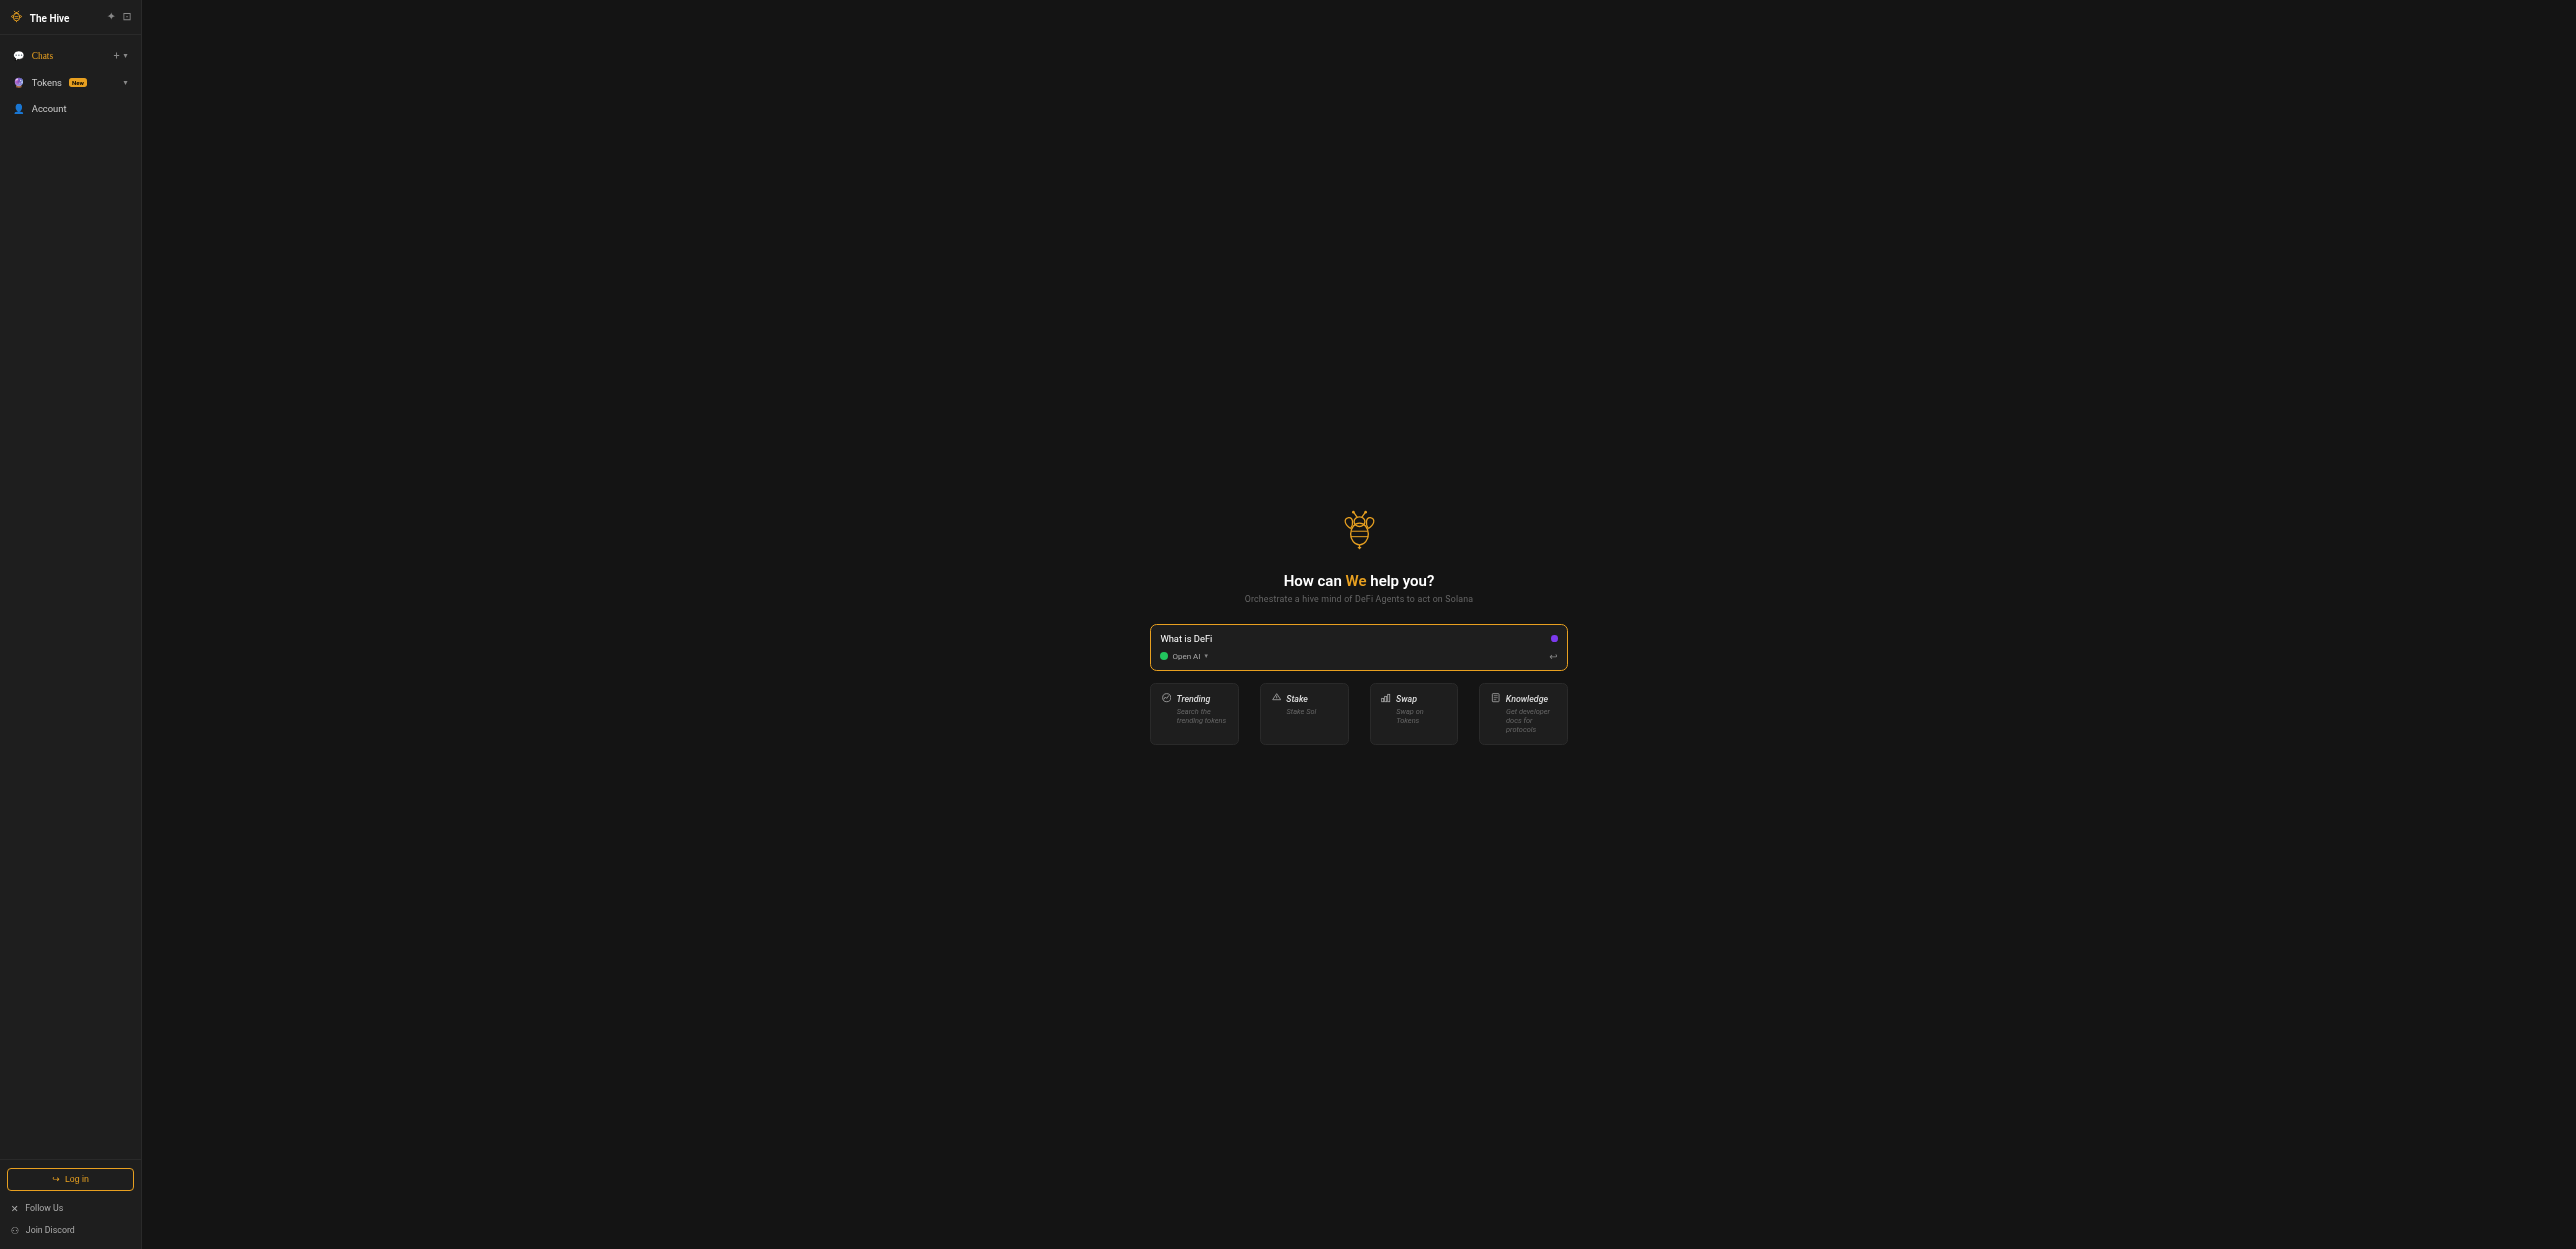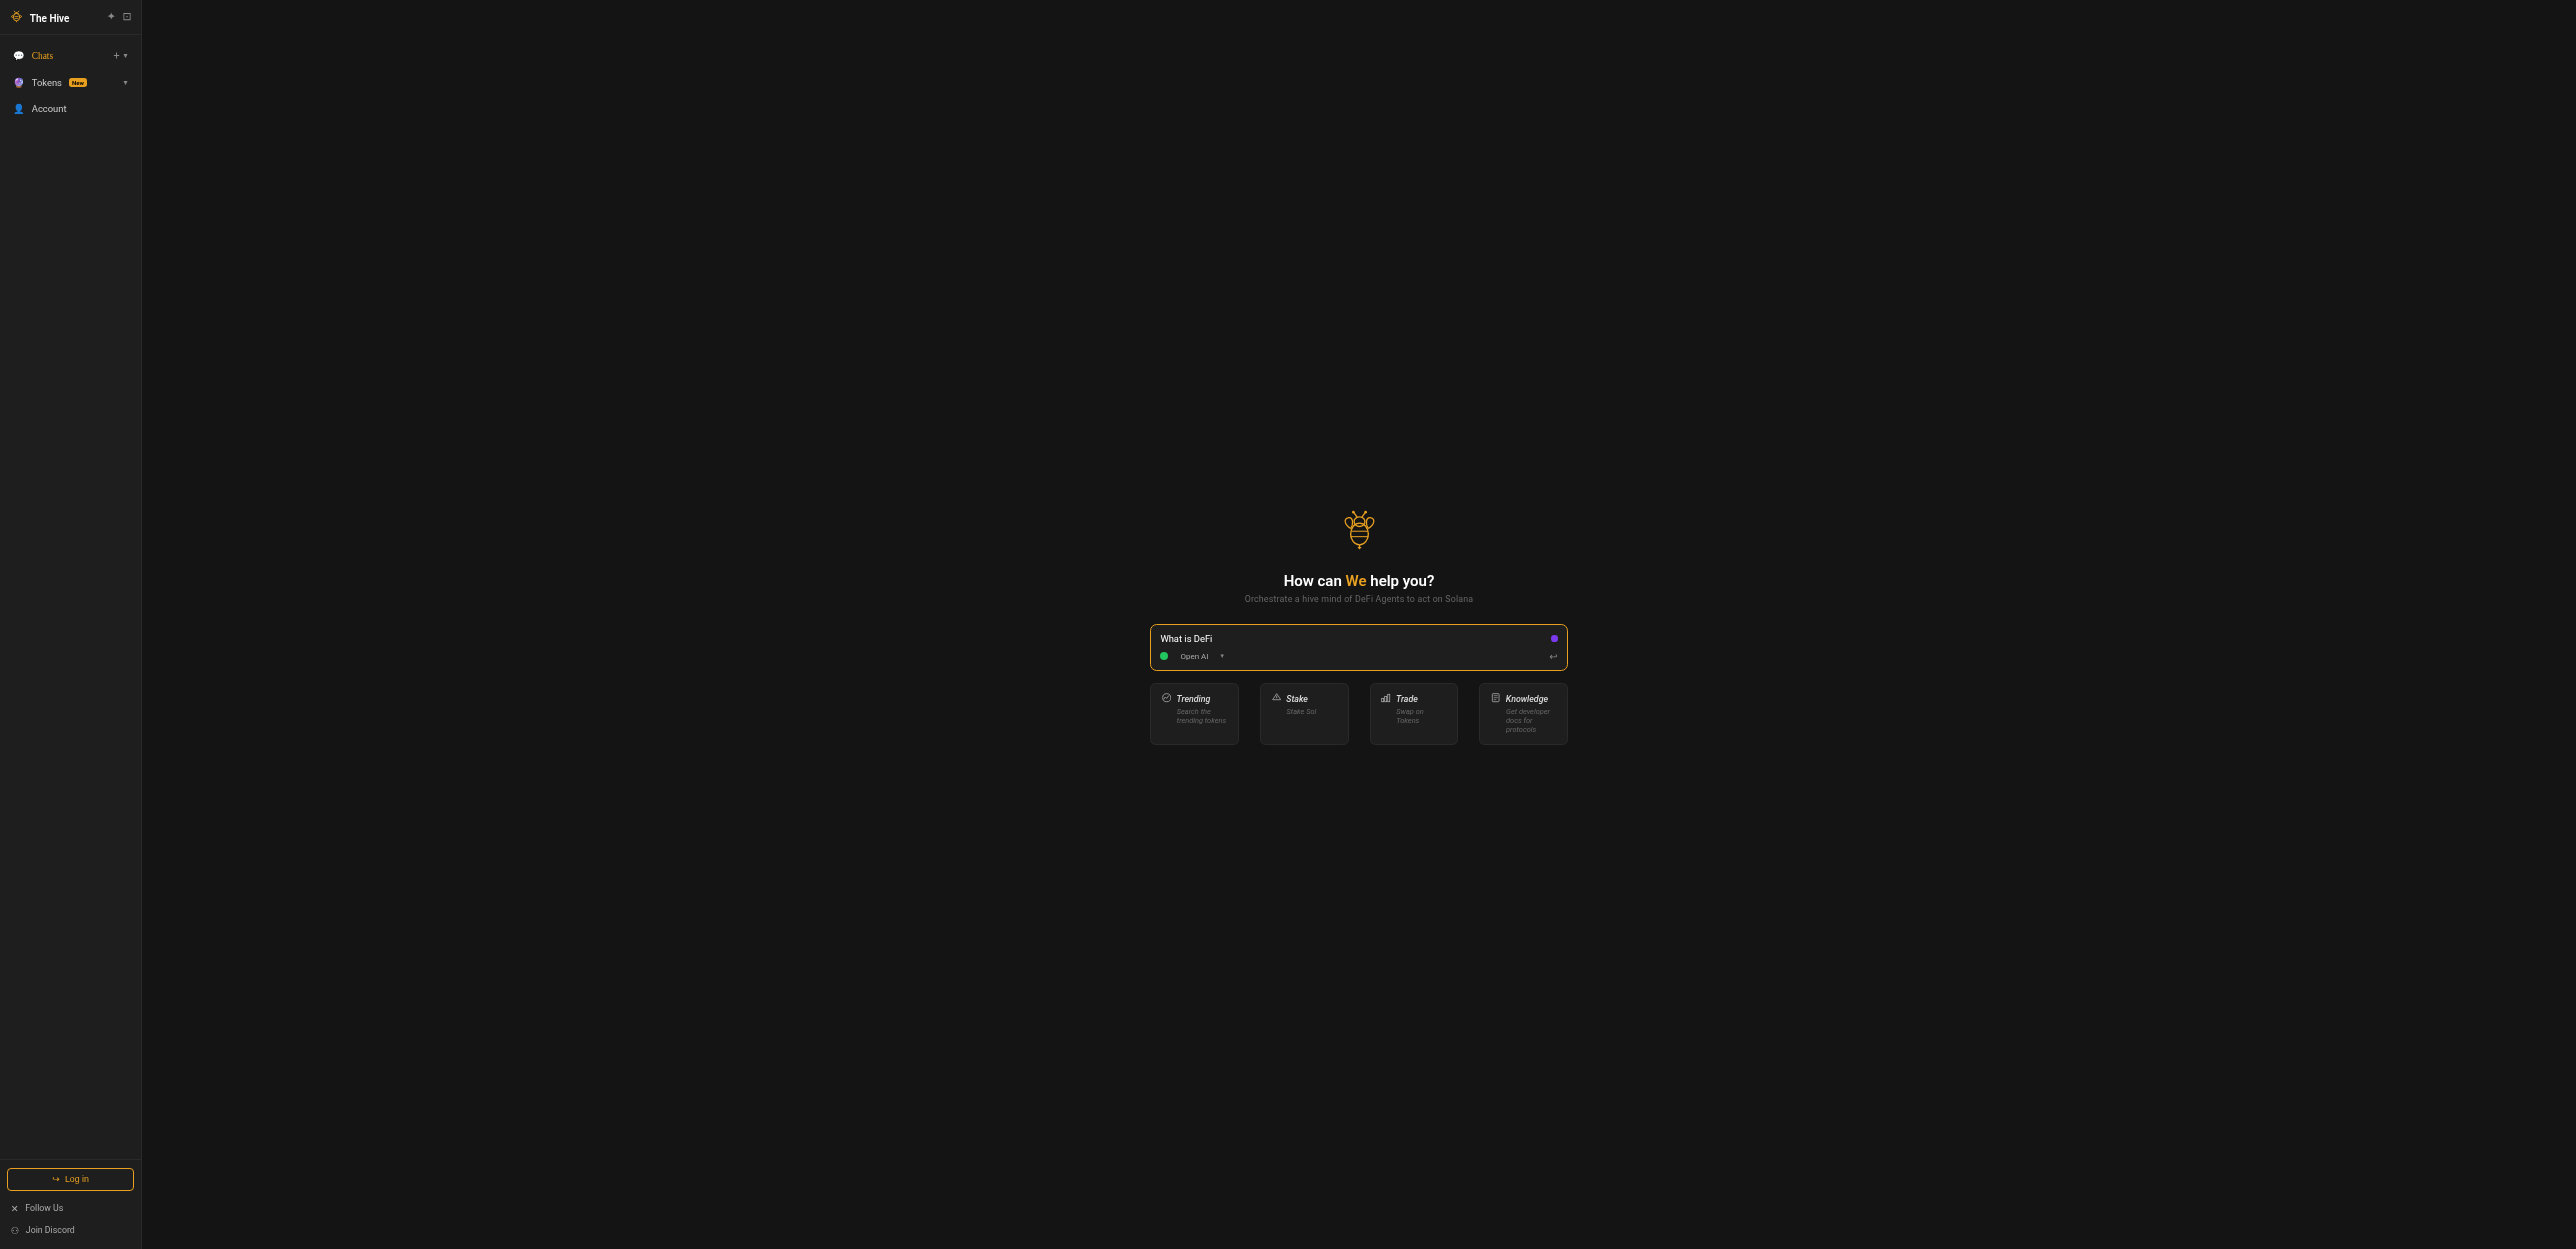--- a/index.html
+++ b/index.html
@@ -258,21 +258,21 @@
 
     .input-footer {
       display: flex;
       align-items: center;
       justify-content: space-between;
     }
 
     .ai-selector {
       display: flex;
       align-items: center;
-      gap: 12px;
+      gap: 4px;
       cursor: pointer;
     }
 
     .ai-dot {
       width: 8px;
       height: 8px;
       background: #22c55e;
       border-radius: 50%;
     }
 
@@ -491,21 +491,21 @@
 
       <div class="action-card">
         <div class="action-card-header">
           <span class="action-card-icon">
             <svg width="9.4" height="9.4" viewBox="0 0 14 14" fill="none">
               <rect x="1" y="8" width="3" height="5" stroke="#aaa" stroke-width="1.2"></rect>
               <rect x="5.5" y="5" width="3" height="8" stroke="#aaa" stroke-width="1.2"></rect>
               <rect x="10" y="2" width="3" height="11" stroke="#aaa" stroke-width="1.2"></rect>
             </svg>
           </span>
-          <span class="action-card-title">Trade</span>
+          <span class="action-card-title">Swap</span>
         </div>
         <span class="action-card-desc">Swap on Tokens</span>
       </div>
 
       <div class="action-card">
         <div class="action-card-header">
           <span class="action-card-icon">
             <svg width="9.4" height="9.4" viewBox="0 0 14 14" fill="none">
               <rect x="2" y="1" width="10" height="12" rx="1" stroke="#aaa" stroke-width="1.2"></rect>
               <line x1="4" y1="4" x2="10" y2="4" stroke="#aaa" stroke-width="1"></line>

